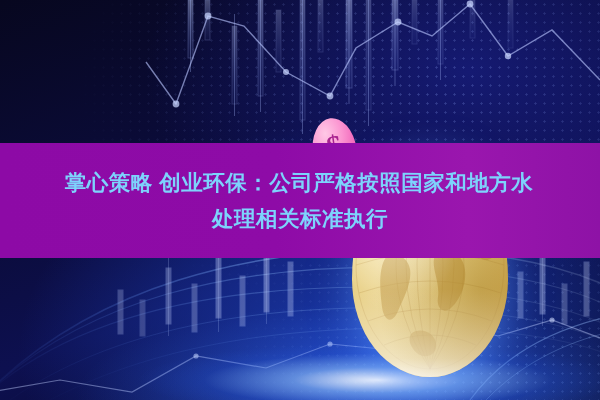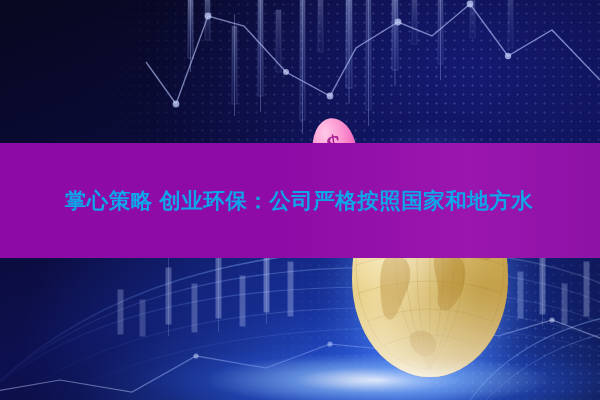--- a/index.html
+++ b/index.html
@@ -59,21 +59,21 @@
     background: linear-gradient(90deg, #8d0aa6 0%, #8e0ba7 46%, #9a16ae 78%, #8e12a6 100%);
   }
   .headline {
     position: absolute;
     left: 0; top: 143px;
     width: 600px; height: 115px;
     display: flex;
     flex-direction: column;
     align-items: center;
     justify-content: center;
-    color: #0ea5e9;
+    color: #7dd3fc;
     font-weight: bold;
     font-size: 21.5px;
     line-height: 36px;
     letter-spacing: .5px;
     text-align: center;
     white-space: nowrap;
   }
   .headline .l1 { padding-right: 2px; }
   .headline .l2 { }
 
@@ -268,15 +268,16 @@
   <div class="money-egg" id="egg-small-a">
     <span>$</span>
   </div>
   <div class="money-egg" id="egg-small-b">
     <span>$</span>
   </div>
 
   <div class="band"></div>
   <div class="headline">
     <span class="l1">掌心策略 创业环保：公司严格按照国家和地方水</span>
+    <span class="l2">处理相关标准执行</span>
   </div>
 
 </div>
 
 </body></html>

